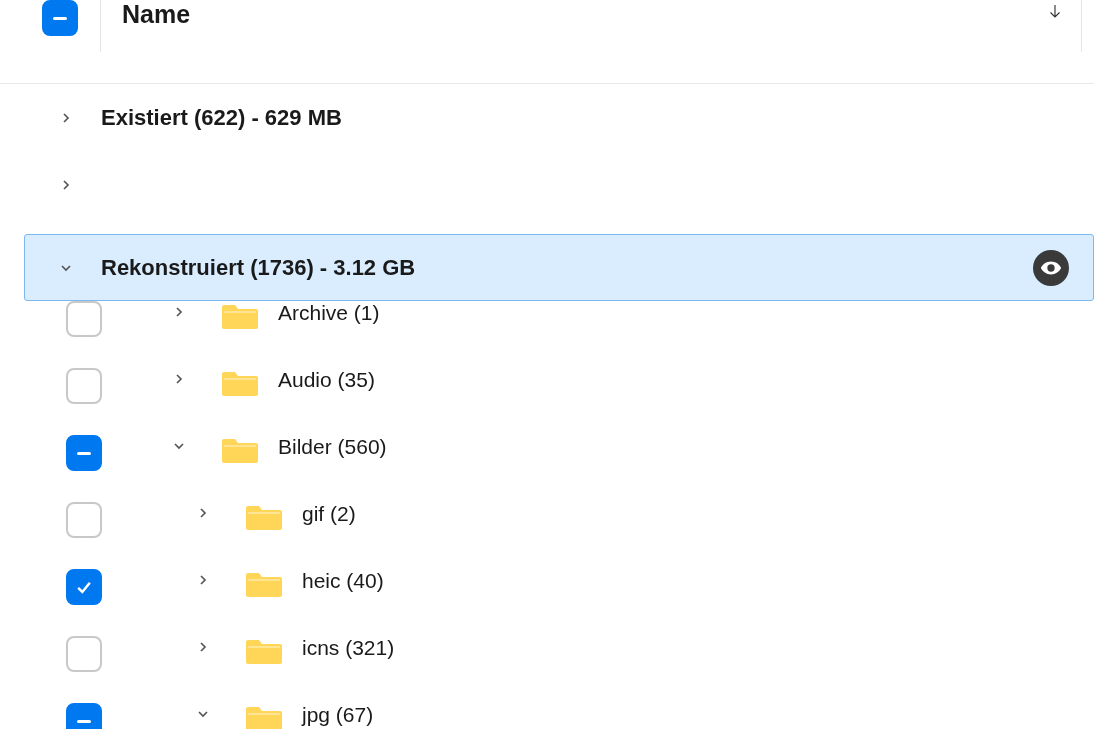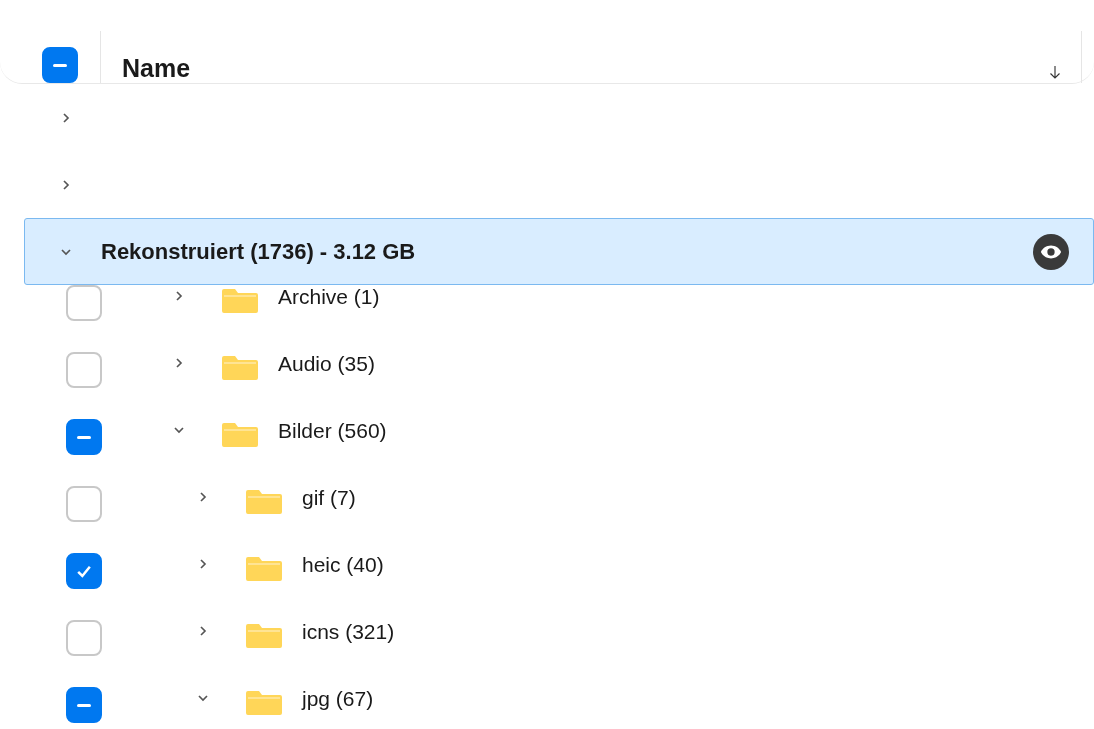--- a/index.html
+++ b/index.html
@@ -11,26 +11,25 @@
       font-family: 'Segoe UI', Tahoma, Geneva, sans-serif;
       font-size: 20px;
       color: #1a1a1a;
       background: #fff;
       width: 1094px;
       height: 729px;
       overflow: hidden;
     }
     .header-row {
       display: flex;
-      align-items: flex-end;
+      align-items: flex-start;
       height: 84px;
       padding-left: 42px;
       border-bottom: 1px solid #e8e8e8;
       background: #fff;
-      border-radius: 22px;
     }
     .checkbox {
       width: 36px;
       height: 36px;
       border-radius: 8px;
       border: 2px solid #c8c8c8;
       background: #fff;
       display: flex;
       align-items: center;
       justify-content: center;
@@ -99,20 +98,21 @@
       height: 67px;
       padding-left: 42px;
       cursor: pointer;
     }
     .row.selected {
       background: #d9edff;
       border: 1px solid #7bb9f0;
       border-radius: 3px;
       margin-left: 24px;
       padding-left: 18px;
+      margin-top: 16px;
     }
     .chevron {
       width: 22px;
       height: 22px;
       display: flex;
       align-items: center;
       justify-content: center;
       margin-left: 12px;
       flex-shrink: 0;
       cursor: pointer;
@@ -199,20 +199,21 @@
   </div>
   <div class="right-divider"></div>
 </div>
 
 <div class="row">
   <div class="chevron" style="margin-left:13px">
     <svg viewBox="0 0 24 24">
         <polyline points="9 6 15 12 9 18"></polyline>
       </svg>
   </div>
+  <div class="row-label">Existiert (622) - 629 MB</div>
 </div>
 
 <div class="row">
   <div class="chevron" style="margin-left:13px">
     <svg viewBox="0 0 24 24">
         <polyline points="9 6 15 12 9 18"></polyline>
       </svg>
   </div>
 </div>
 
@@ -292,21 +293,21 @@
           <polyline points="9 6 15 12 9 18"></polyline>
         </svg>
       </div>
     </div>
   <div class="folder-icon">
     <svg viewBox="0 0 36 30">
         <path fill="#ffd658" d="M2 4h11l3 4h18a2 2 0 012 2v16a2 2 0 01-2 2H2a2 2 0 01-2-2V6a2 2 0 012-2z"></path>
         <path fill="#ffe493" d="M2 10h32v2H2z"></path>
       </svg>
   </div>
-  <div class="child-label">gif (7)</div>
+  <div class="child-label">gif (2)</div>
 </div>
 
 <div class="child-row">
   <div class="checkbox checked">
     <svg viewBox="0 0 24 24">
         <polyline points="5 13 10 18 19 7"></polyline>
       </svg>
   </div>
   <div class="child-indent-2">
       <div class="chevron" style="margin-left:90px">

